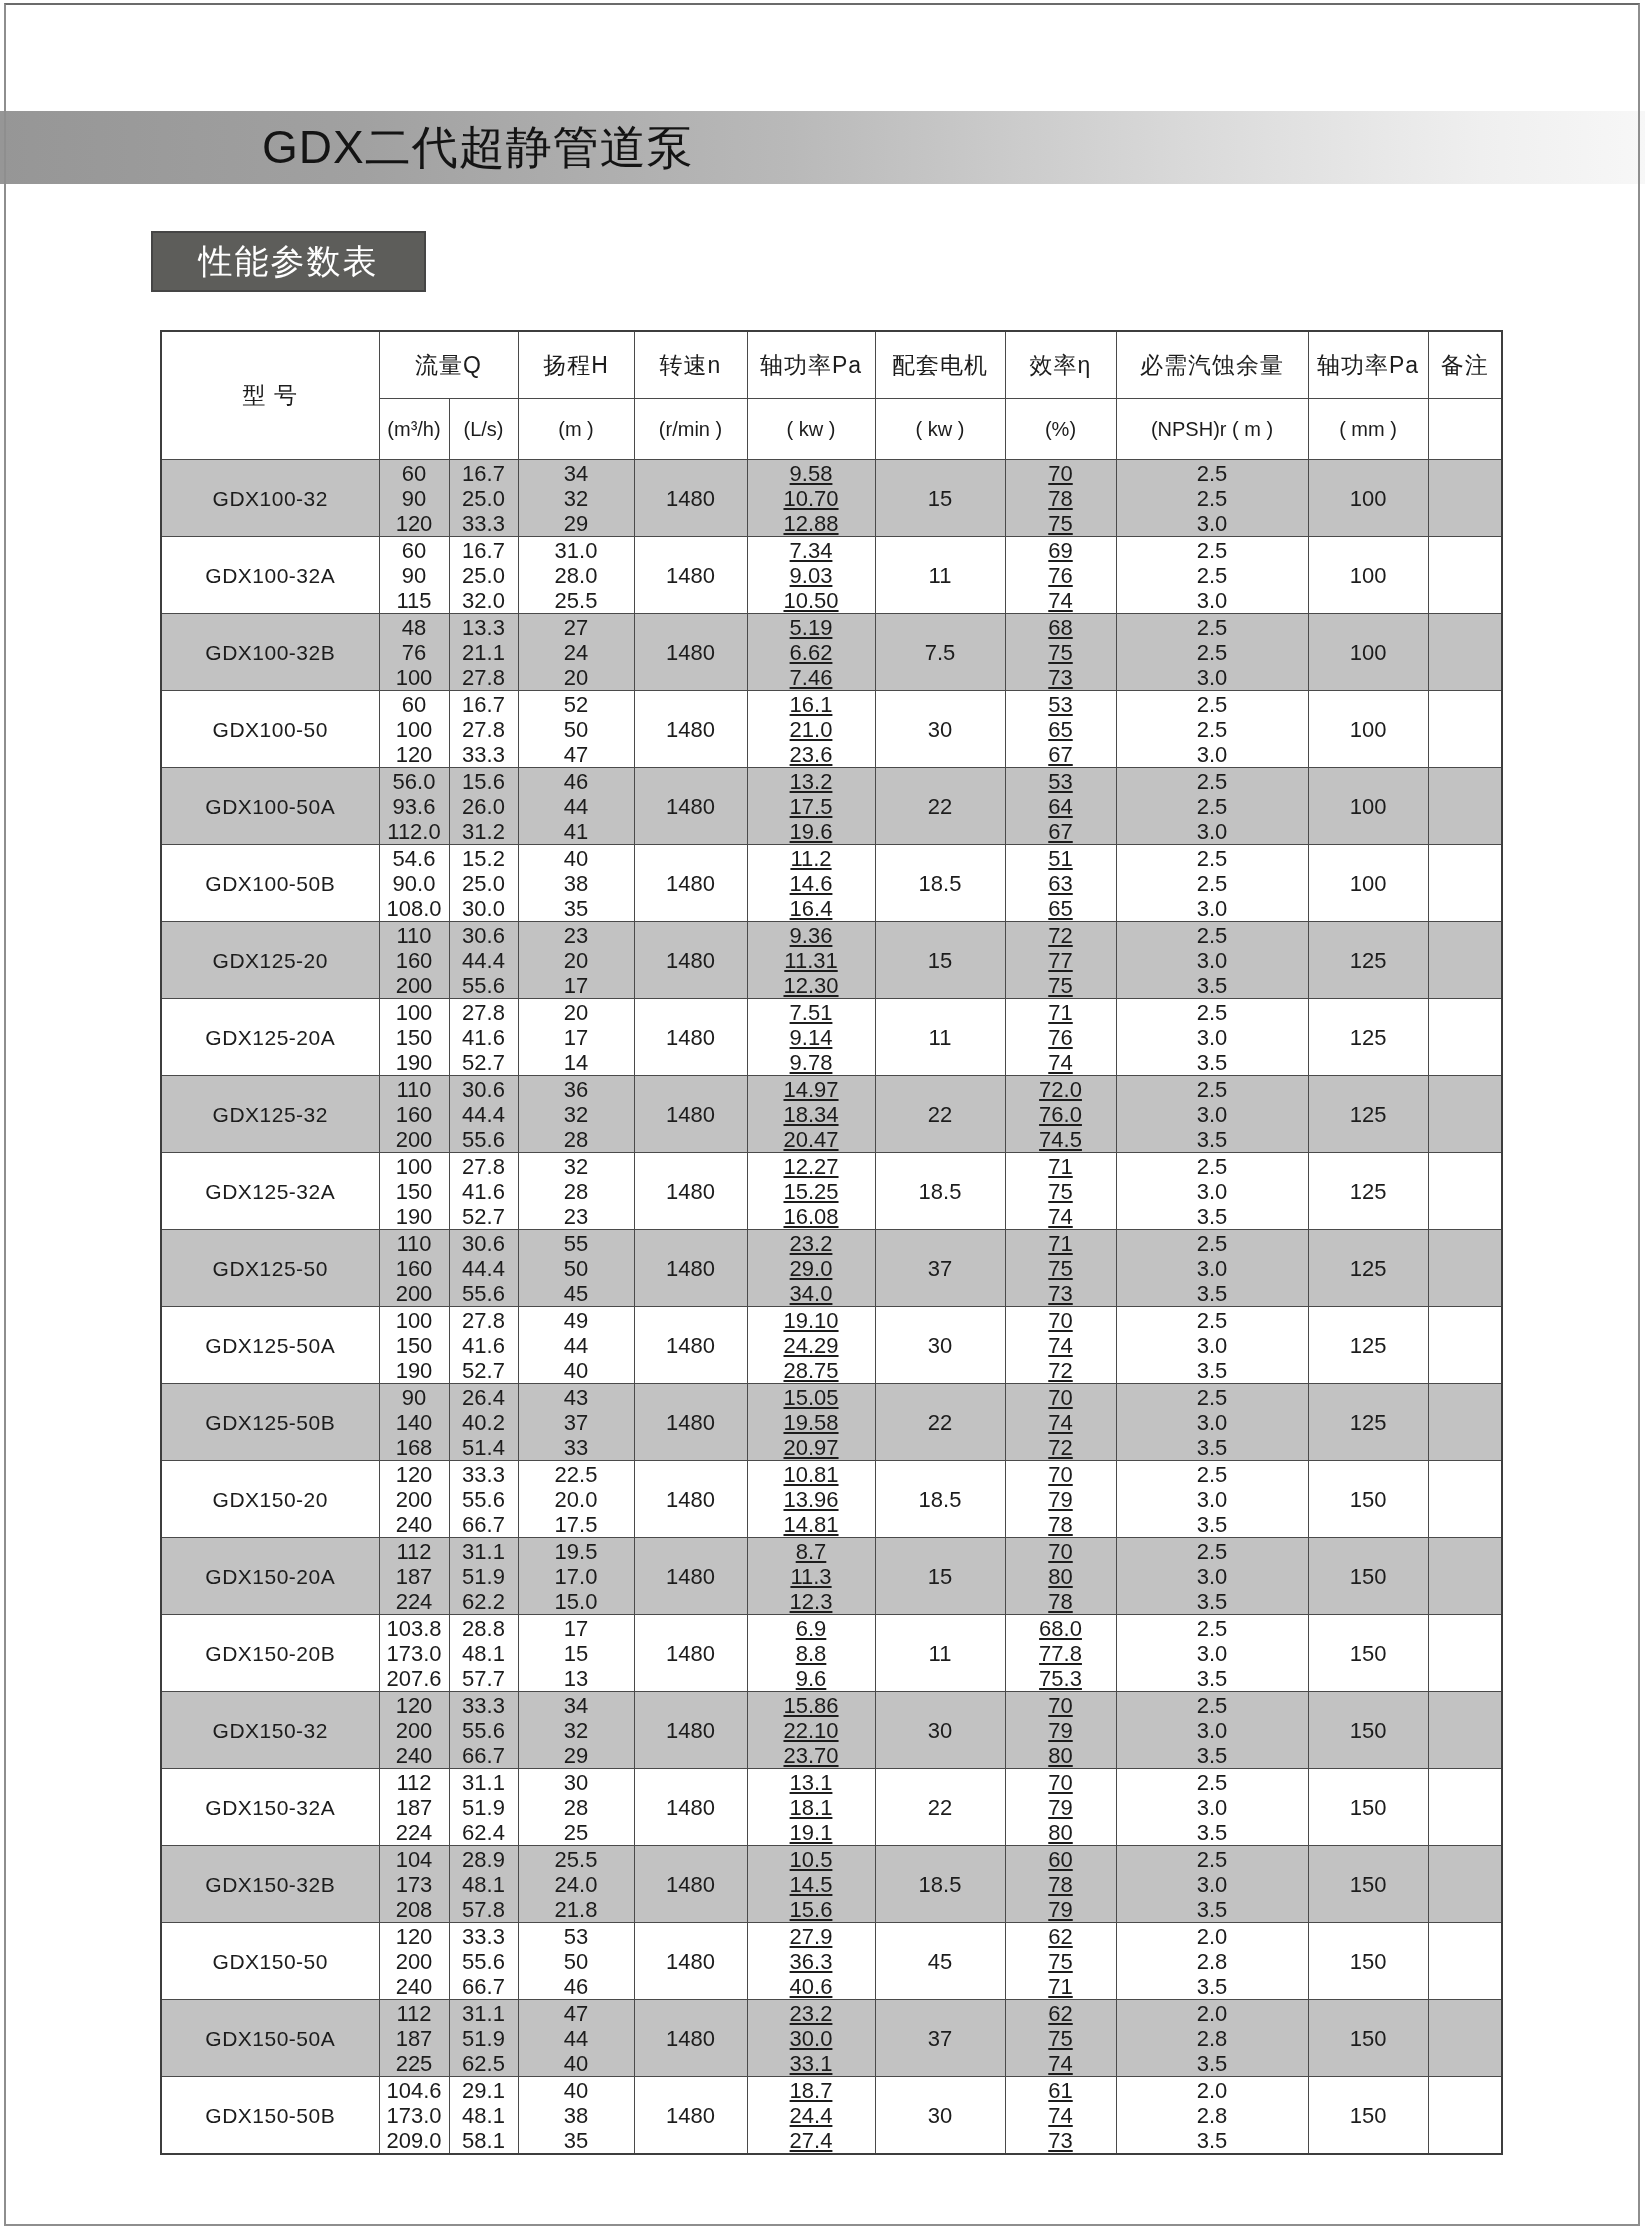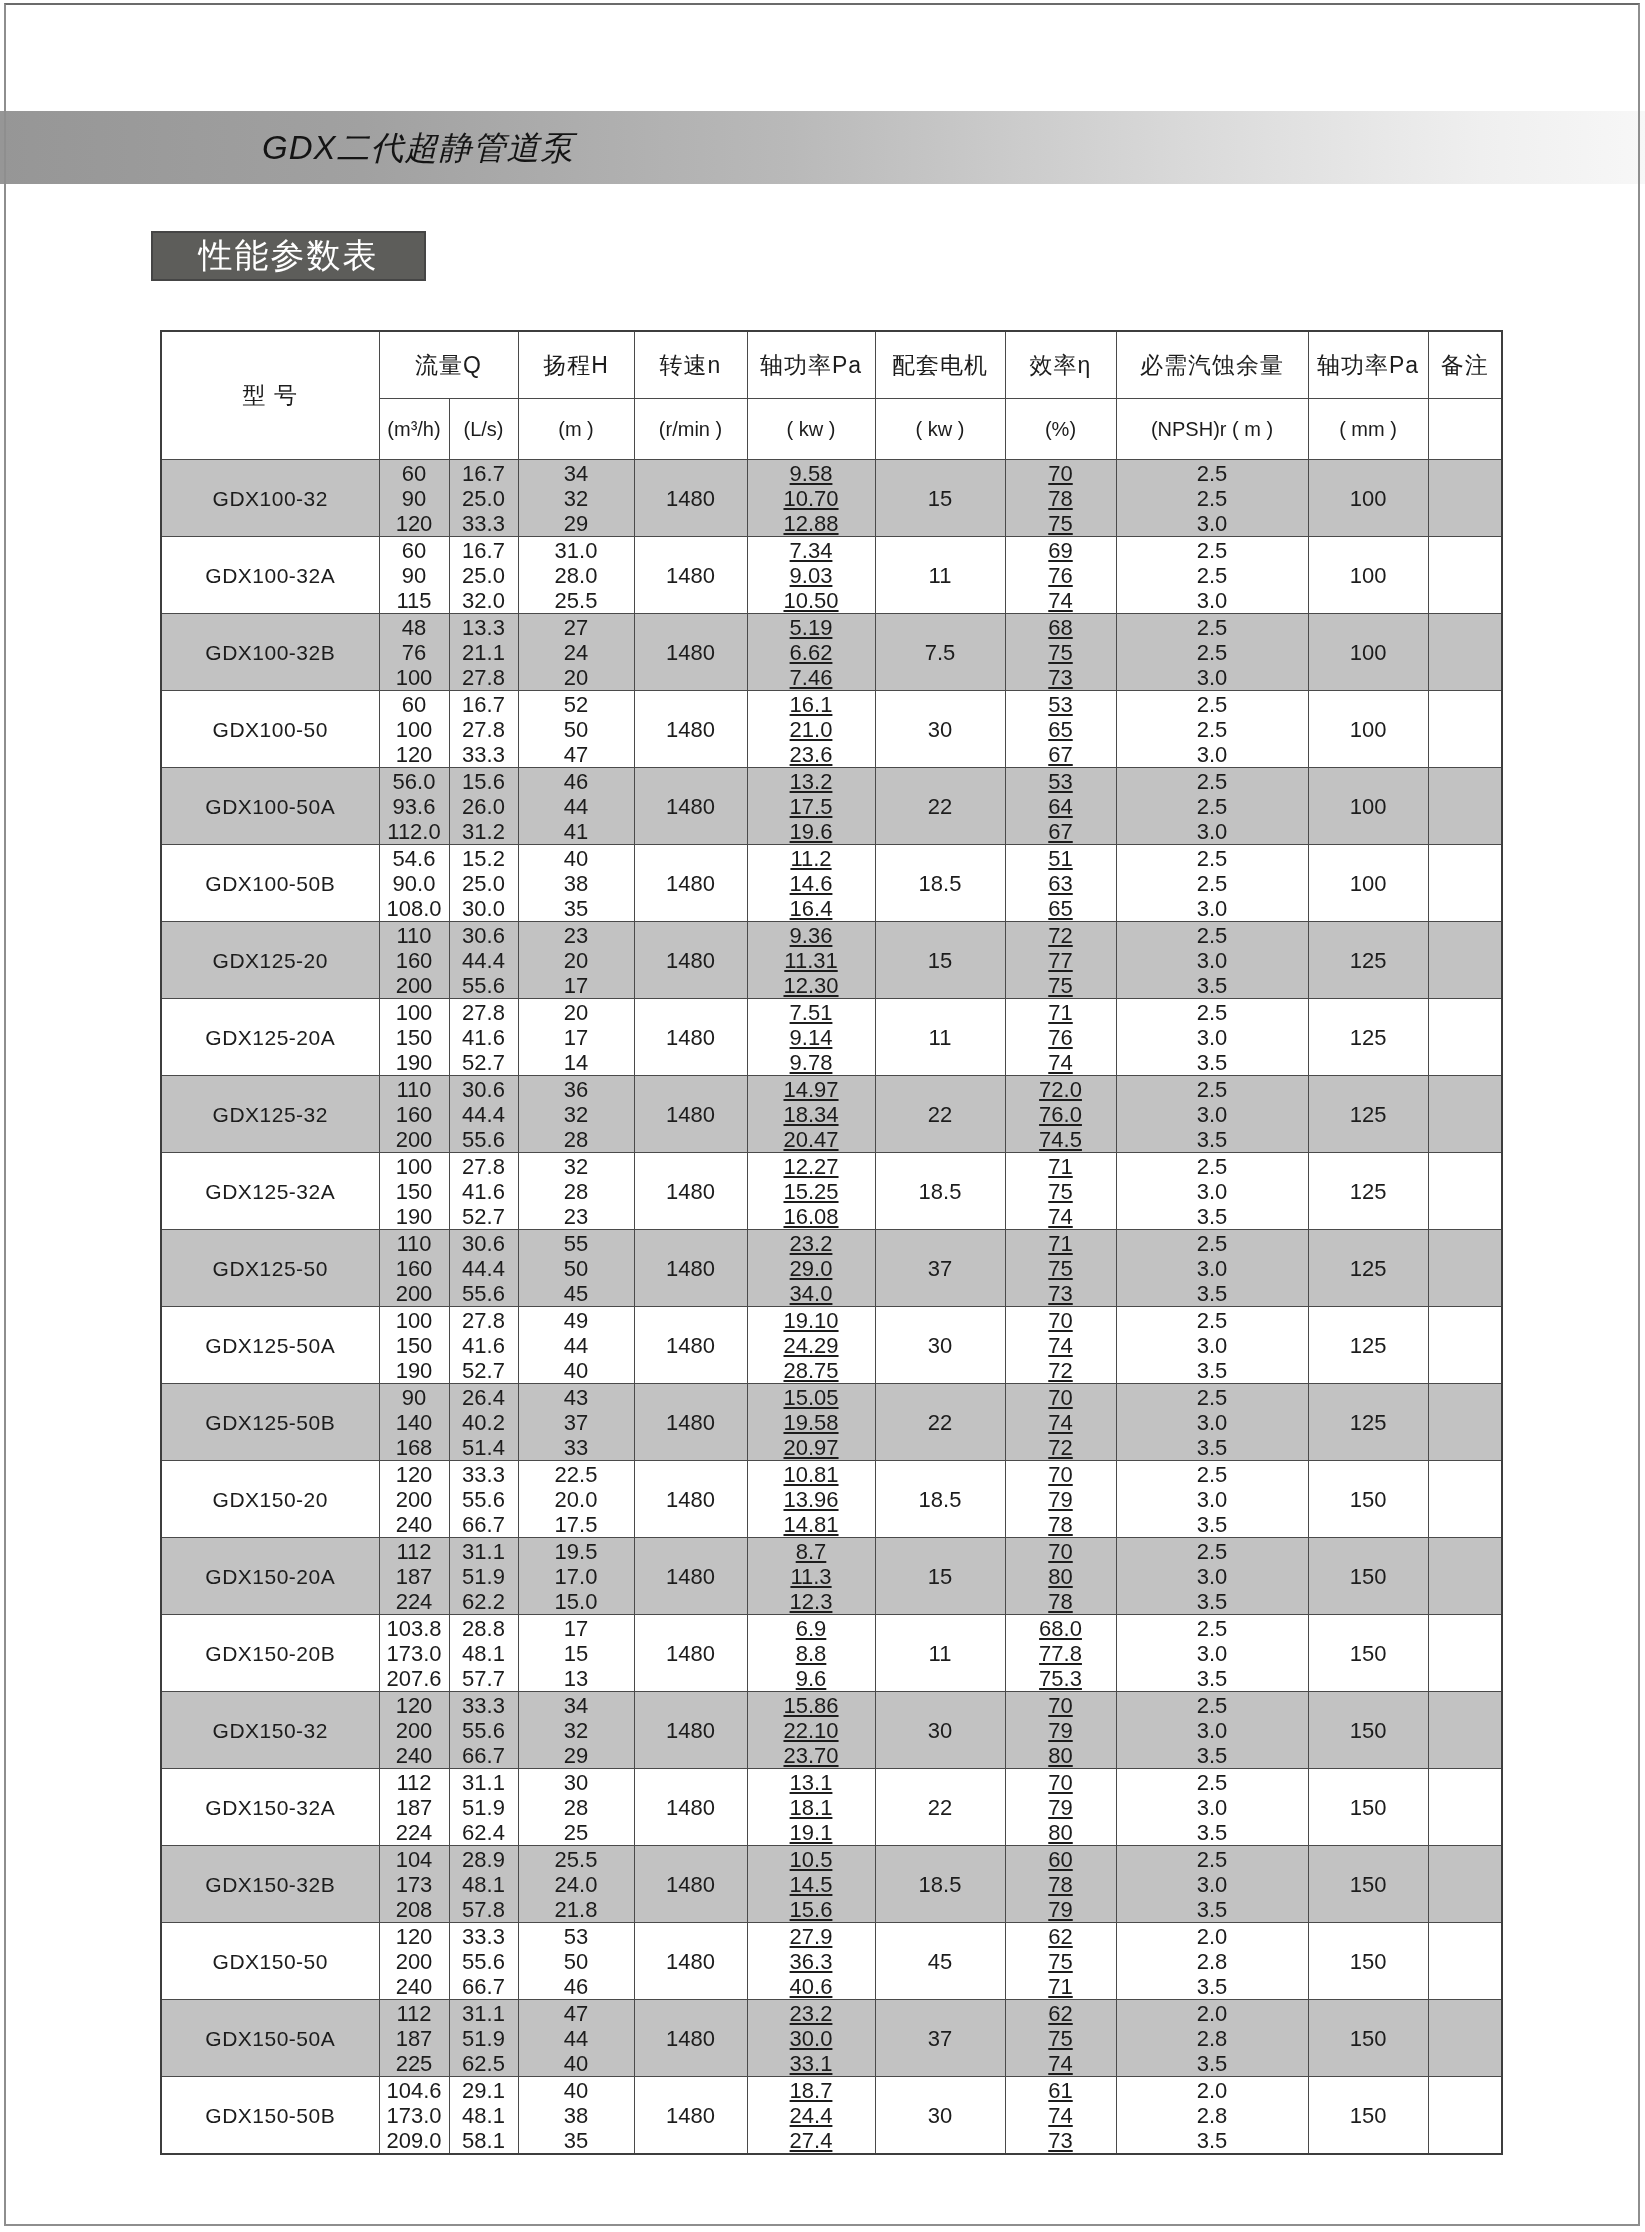--- a/index.html
+++ b/index.html
@@ -14,25 +14,25 @@
     pointer-events:none; z-index:6;
   }
   
   .title-bar {
     position:absolute; left:0; top:111px; width:1646px; height:73px;
     background:linear-gradient(90deg,#969696 0%,#a1a1a1 22%,#b9b9b9 48%,#d9d9d9 72%,#efefef 90%,#f7f7f7 100%);
     z-index:2;
   }
   .title-text {
     position:absolute; left:262px; top:50%; transform:translateY(-50%);
-    font-size:33px; color:#141414; letter-spacing:1px; white-space:nowrap;font-style:italic;
+    font-size:46px; color:#141414; letter-spacing:1px; white-space:nowrap;
   }
   
   .section-badge {
-    position:absolute; left:151px; top:231px; width:275px; height:50px;
+    position:absolute; left:151px; top:231px; width:275px; height:61px;
     background:#5d5d5a; border:2px solid #454545; box-sizing:border-box;
     display:flex; align-items:center; justify-content:center; z-index:2;
   }
   .section-badge span { color:#ffffff; font-size:34px; letter-spacing:2px; white-space:nowrap; }
 
   
   table.params {
     position:absolute; left:160px; top:330px; width:1342px;
     border-collapse:collapse; table-layout:fixed; z-index:1;
     border:2px solid #3d3d3d;

